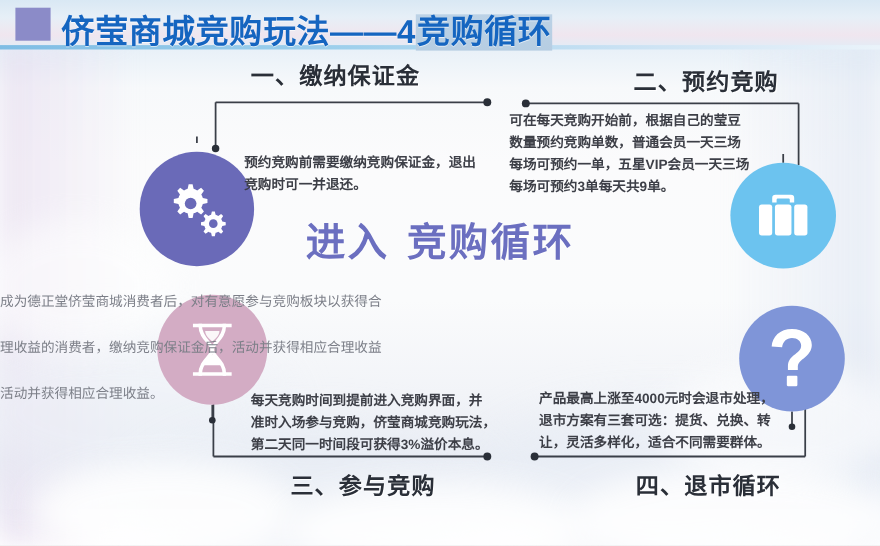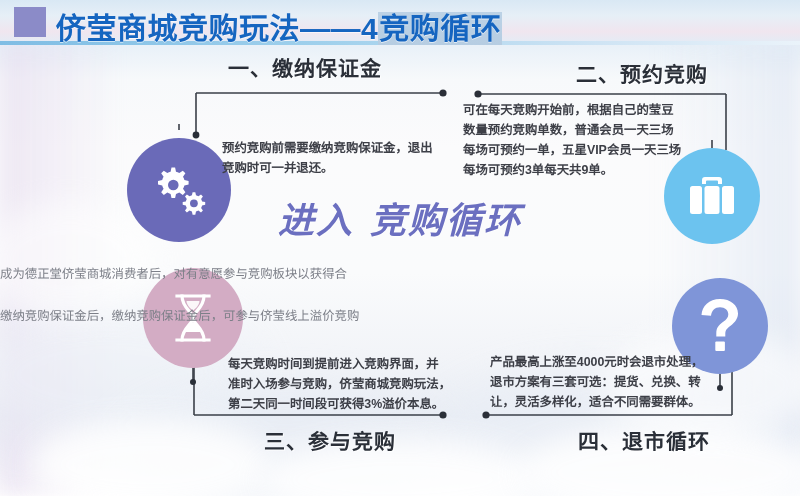--- a/index.html
+++ b/index.html
@@ -262,19 +262,20 @@
 数量预约竞购单数，普通会员一天三场
 每场可预约一单，五星VIP会员一天三场
 每场可预约3单每天共9单。</div>
   <div class="body-text text-3">每天竞购时间到提前进入竞购界面，并
 准时入场参与竞购，侪莹商城竞购玩法，
 第二天同一时间段可获得3%溢价本息。</div>
   <div class="body-text text-4">产品最高上涨至4000元时会退市处理，
 退市方案有三套可选：提货、兑换、转
 让，灵活多样化，适合不同需要群体。</div>
 
-  <div class="center-title" style="color: rgb(107, 111, 192); font-style: italic;"><span>进入</span><span class="t-space"></span><span>竞购循环</span></div>
+  <div class="center-title" style="color: rgb(107, 111, 192);"><span>进入</span><span class="t-space"></span><span>竞购循环</span></div>
   <div class="center-body">
     <span class="cb-line">成为德正堂侪莹商城消费者后，对有意愿参与竞购板块以获得合</span>
-    <span class="cb-line">缴纳竞购保证金后，缴纳竞购保证金后，可参与侪莹线上溢价竞购</span>
+    <span class="cb-line">理收益的消费者，缴纳竞购保证金后，活动并获得相应合理收益</span>
+    <span class="cb-line">活动并获得相应合理收益。</span>
   </div>
 
 </div>
 
 </body></html>

